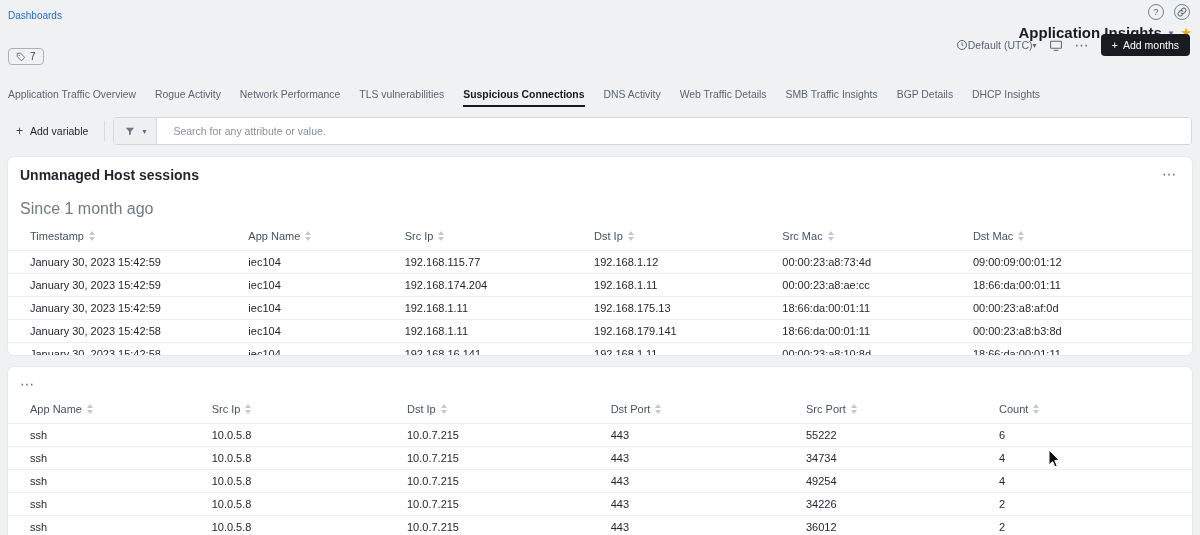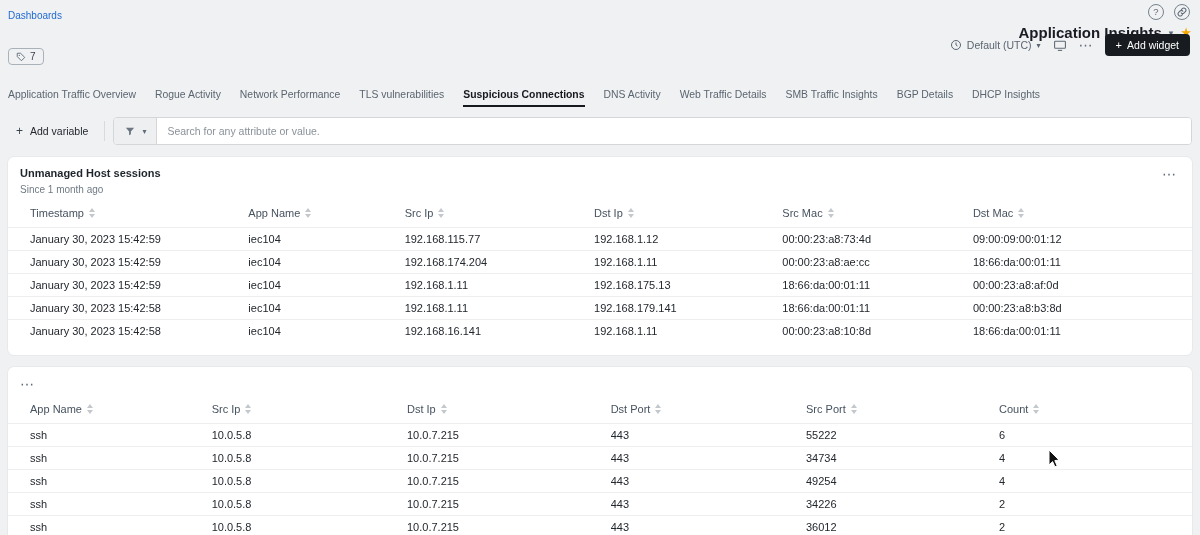--- a/index.html
+++ b/index.html
@@ -23,21 +23,21 @@
     background:transparent; color:#5f6b77; font-size:9.5px; line-height:1;
     display:flex; align-items:center; justify-content:center; padding:0; cursor:pointer;
   }
   .meta-row { display:flex; align-items:center; margin-top:7px; }
   .tag-pill {
     display:inline-flex; align-items:center; gap:4px;
     border:1px solid #aab2b9; border-radius:4px; padding:2px 7px;
     font-size:10px; color:#3a434c; background:transparent; cursor:pointer;
   }
   .right-controls { position:absolute; right:10px; top:34px; display:flex; align-items:center; gap:12px; }
-  .tz-btn { display:inline-flex; align-items:center; gap:5px; background:none; border:none;
+  .tz-btn { display:inline-flex; align-items:center; background:none; border:none;
     color:#5a6570; font-size:10.5px; font-family:inherit; cursor:pointer; padding:0; }
   .tz-caret { font-size:8px; color:#5a6570; }
   .icon-btn { background:none; border:none; padding:0; color:#5f6b77; cursor:pointer;
     display:flex; align-items:center; font-size:14px; line-height:1; font-family:inherit; }
   .add-widget { display:inline-flex; align-items:center; gap:5px; background:#181c20; color:#fff;
     border:none; border-radius:4px; padding:5px 11px; font-size:10.5px; font-family:inherit; cursor:pointer; }
   .add-widget .plus { font-size:11px; }
 
   
   .tab-bar { display:flex; gap:19px; margin-top:24px; font-size:10.4px; color:#5a6570; }
@@ -48,32 +48,32 @@
   .toolbar { display:flex; align-items:center; gap:8px; padding:10px 8px 12px; }
   .add-var { display:inline-flex; align-items:center; gap:7px; background:none; border:none;
     font-family:inherit; font-size:10.5px; color:#23282e; cursor:pointer; padding:4px 8px; }
   .add-var .plus { font-size:12px; color:#3a434c; }
   .v-divider { width:1px; height:20px; background:#d8dbde; }
   .search-wrap { flex:1; display:flex; align-items:stretch; background:#fff;
     border:1px solid #d3d7da; border-radius:4px; height:28px; overflow:hidden; }
   .filter-dd { display:flex; align-items:center; gap:6px; padding:0 10px; background:#edeff0;
     border:none; border-right:1px solid #d3d7da; cursor:pointer; color:#5f6b77; }
   .filter-dd .dd-caret { font-size:8px; color:#5f6b77; }
-  .search-input { flex:1; border:none; outline:none; padding:0 10px; font-size:10.5px;
+  .search-input { flex:1; border:none; outline:none; padding:0 16px; font-size:10.5px;
     font-family:inherit; color:#23282e; background:#fff; }
   .search-input::placeholder { color:#8a9199; }
 
   
   .panel { background:#fff; border-radius:6px; margin:0 8px 12px; overflow:hidden;
     box-shadow:0 0 0 1px rgba(0,0,0,0.03); }
   #panel-0 { height:198px; }
   #panel-1 { height:400px; }
   .panel-head { display:flex; justify-content:space-between; align-items:flex-start; padding:10px 16px 4px 12px; }
-  .panel-title { font-size:11px; font-weight:700; color:#1e242b; }
-  .panel-sub { font-size:10px; color:#707a84; margin-top:5px; }
+  .panel-title { font-size:14px; font-weight:700; color:#1e242b; }
+  .panel-sub { font-size:16px; color:#707a84; margin-top:17px; }
   .panel-more { background:none; border:none; color:#5f6b77; font-size:14px; cursor:pointer;
     padding:0; line-height:1; font-family:inherit; }
 
   table { width:100%; border-collapse:collapse; table-layout:fixed; font-size:11px; }
   th { font-weight:400; color:#46525f; text-align:left; padding:8px 8px 8px 0; white-space:nowrap; }
   th:first-child, td:first-child { padding-left:22px; }
   td { padding:5px 8px 5px 0; border-top:1px solid #eceeef; color:#23282e;
     white-space:nowrap; overflow:hidden; }
   .sort { display:inline-block; width:7px; height:10px; position:relative; margin-left:5px; vertical-align:-1px; cursor:pointer; }
   .sort::before { content:""; position:absolute; top:0; left:0;
@@ -133,21 +133,21 @@
     </button>
     <button class="icon-btn">
       <svg width="14" height="13" viewBox="0 0 24 24" fill="none" stroke="#5f6b77" stroke-width="2">
         <rect x="2" y="4" width="20" height="13" rx="1.5"></rect>
           <path d="M8 21h8"></path>
       </svg>
     </button>
     <button class="icon-btn">⋯</button>
     <button class="add-widget">
       <span class="plus">+</span>
-      <span>Add widget</span>
+      <span>Add months</span>
     </button>
   </div>
 
   <div class="tab-bar">
       <span class="tab">Application Traffic Overview</span>
       <span class="tab">Rogue Activity</span>
       <span class="tab">Network Performance</span>
       <span class="tab">TLS vulnerabilities</span>
       <span class="tab active">Suspicious Connections</span>
       <span class="tab">DNS Activity</span>

